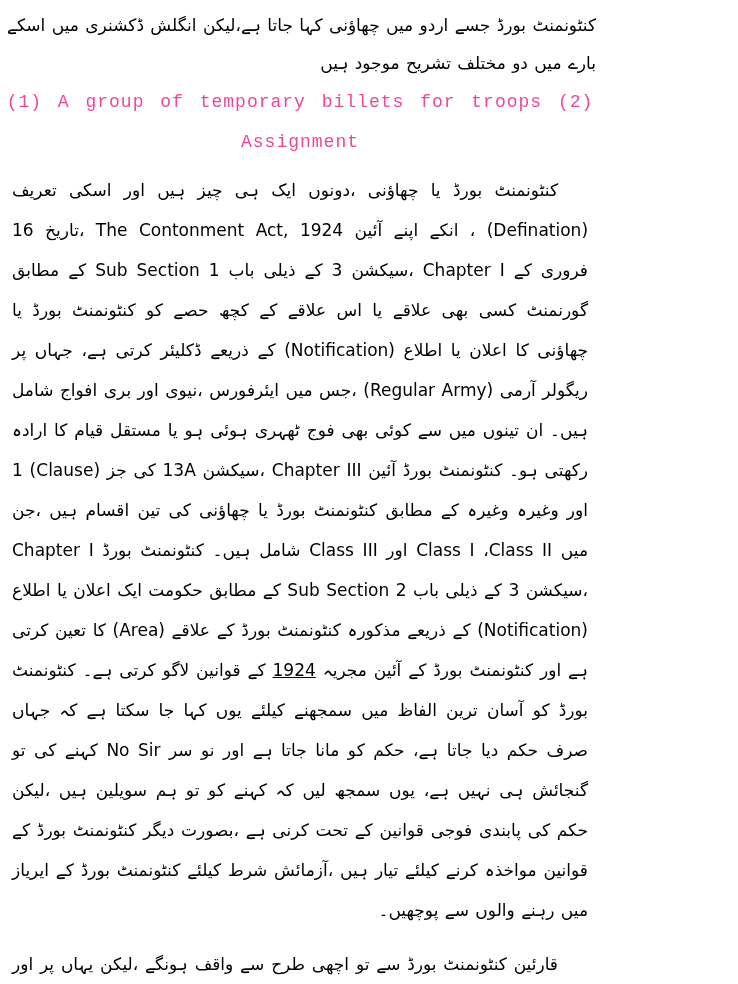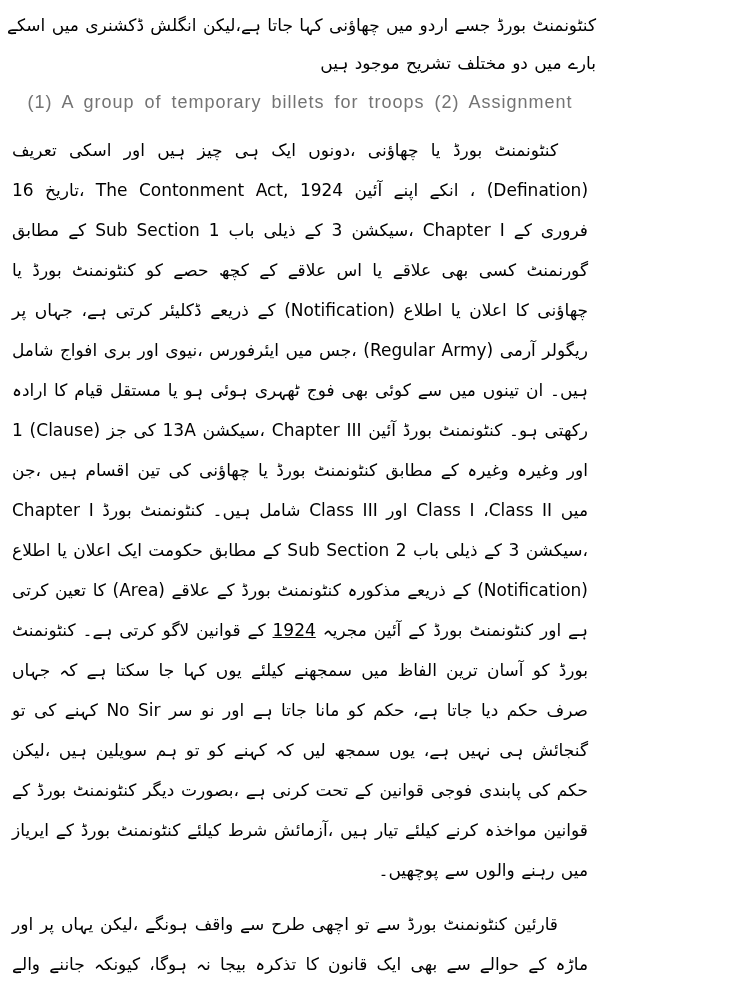--- a/index.html
+++ b/index.html
@@ -37,22 +37,22 @@
     line-height: 38px;
   }
   .english-line {
     direction: ltr;
     text-align: center;
     font-size: 18px;
     letter-spacing: 1px;
     word-spacing: 4px;
     line-height: 40px;
     margin: 0;
-    color: #737373;
-    font-family: Liberation Sans, sans-serif;
+    color: #ec4899;
+    font-family: Liberation Mono, monospace;
   }
   .para {
     text-indent: 30px; 
   }
   .para-2 {
     margin-top: 14px;
   }
   .underlined {
     text-decoration: underline;
   }

